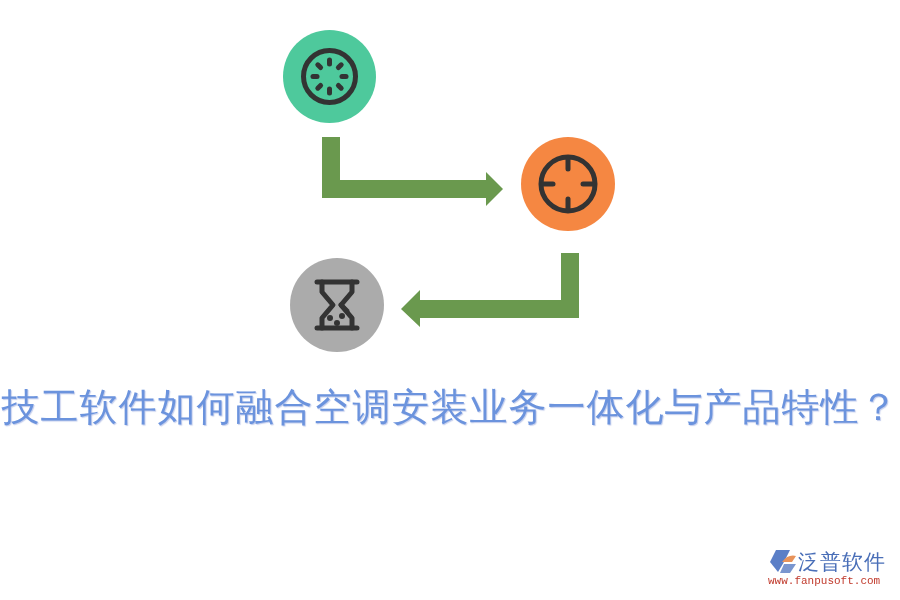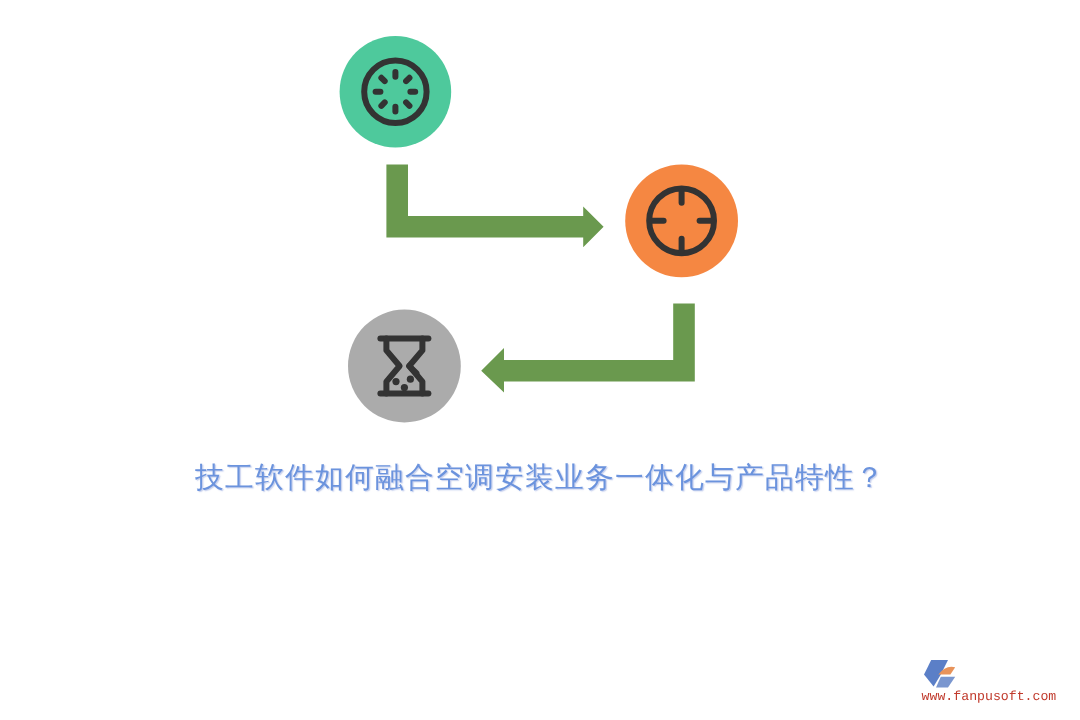--- a/index.html
+++ b/index.html
@@ -1,21 +1,21 @@
 <!DOCTYPE html>
 <html><head>
 <meta charset="utf-8">
 <style>
   html, body { margin:0; padding:0; background:#ffffff; }
   body { width:900px; height:600px; position:relative; overflow:hidden; font-family:"DejaVu Sans", sans-serif; }
   .abs { position:absolute; }
   .circle { position:absolute; border-radius:50%; }
   .title {
     position:absolute; left:0; width:900px; top:382px; text-align:center;
-    font-family:"DejaVu Serif", serif; font-size:24px; letter-spacing:1px;
+    font-family:"DejaVu Serif", serif; font-size:38px; letter-spacing:1px;
     color:#6b93dd; text-shadow:1px 1px 1px rgba(80,110,200,0.35);
   }
   .logo { position:absolute; left:768px; top:548px; width:125px; height:45px; }
   .logo-name { position:absolute; left:30px; top:0px; font-size:21px; color:#4a6fb8; font-family:"DejaVu Sans", sans-serif; letter-spacing:1px; }
   .logo-url { position:absolute; left:0px; top:27px; font-size:11px; color:#c0392b; font-family:Liberation Mono, monospace; }
 </style>
 </head>
 <body>
 
 <div class="circle" style="left:283px; top:30px; width:93px; height:93px; background:#4ec99c;">
@@ -72,14 +72,15 @@
 </div>
 
 <div class="title">技工软件如何融合空调安装业务一体化与产品特性？</div>
 
 <div class="logo">
   <svg class="abs" style="left:2px; top:2px;" width="28" height="24" viewBox="0 0 28 24">
     <polygon points="6,0 20,0 14,12 8,22 0,12" fill="#5b7fc7"></polygon>
     <path d="M12,12 Q18,4 26,6 L22,12 Z" fill="#e8935a"></path>
     <polygon points="14,14 26,14 20,23 10,23" fill="#7a96cf"></polygon>
   </svg>
+  <span class="logo-name">泛普软件</span>
   <span class="logo-url">www.fanpusoft.com</span>
 </div>
 
 </body></html>

